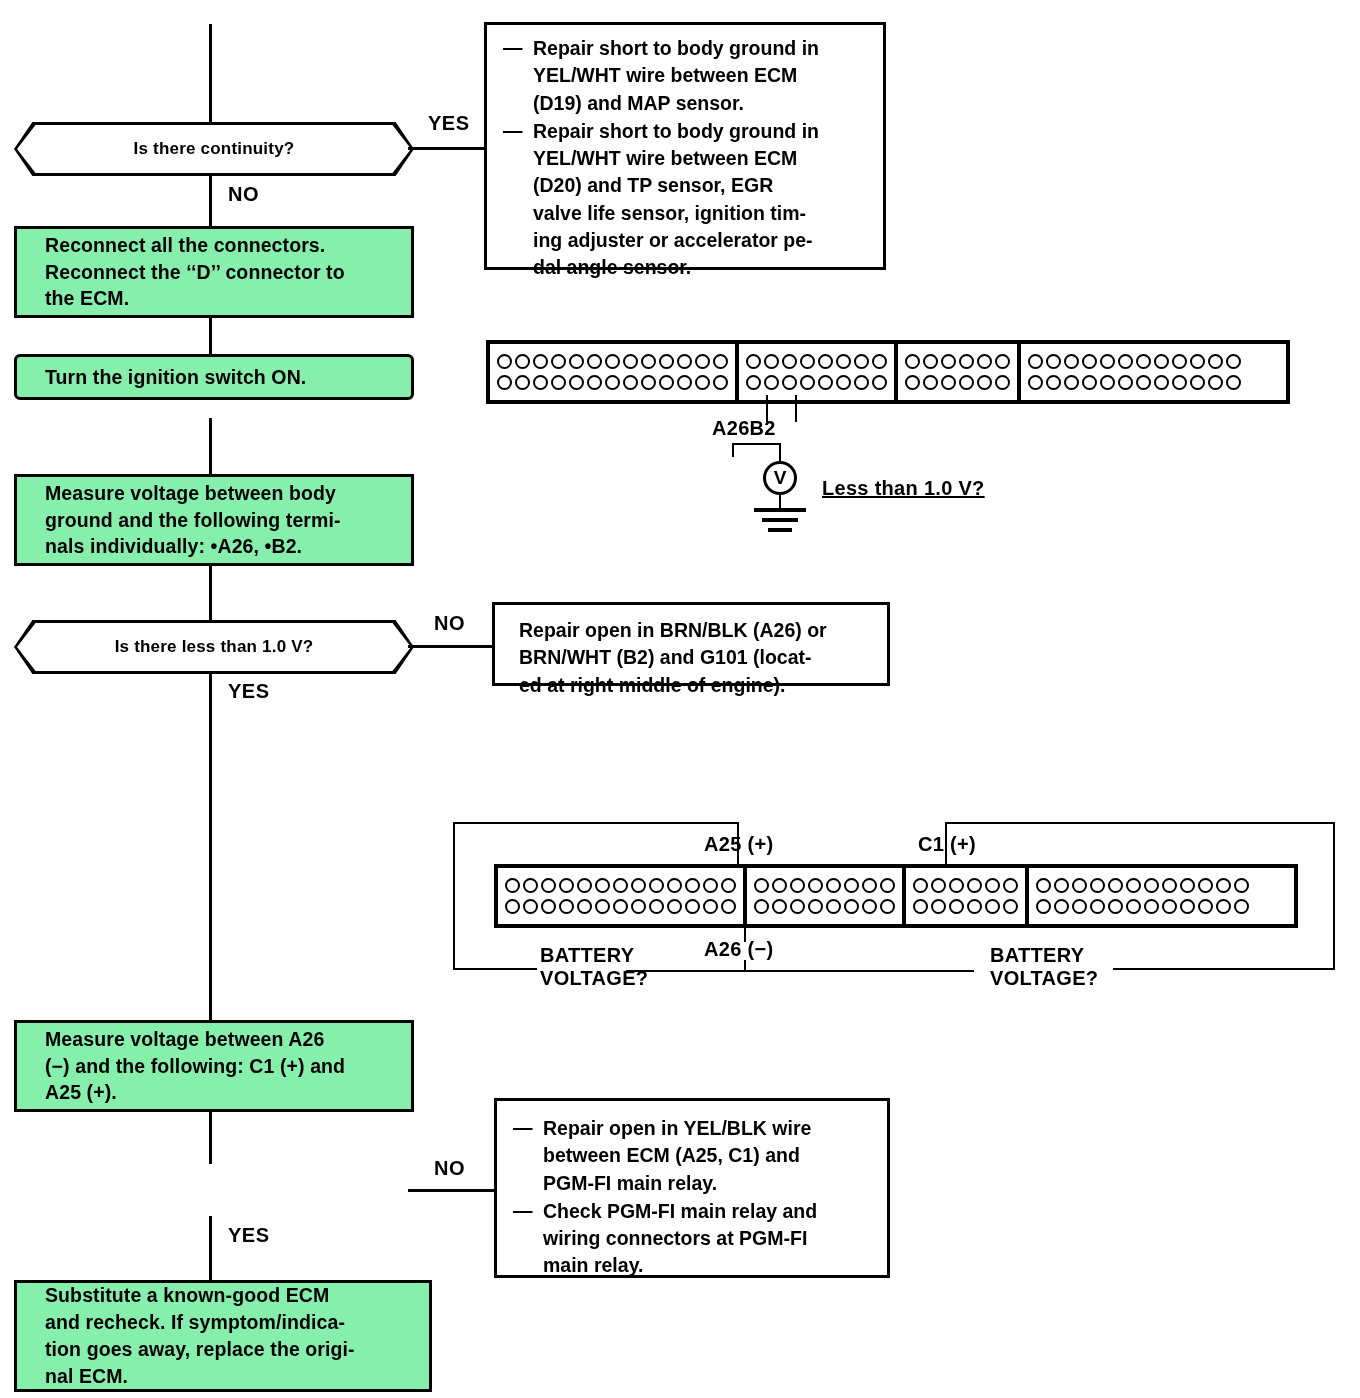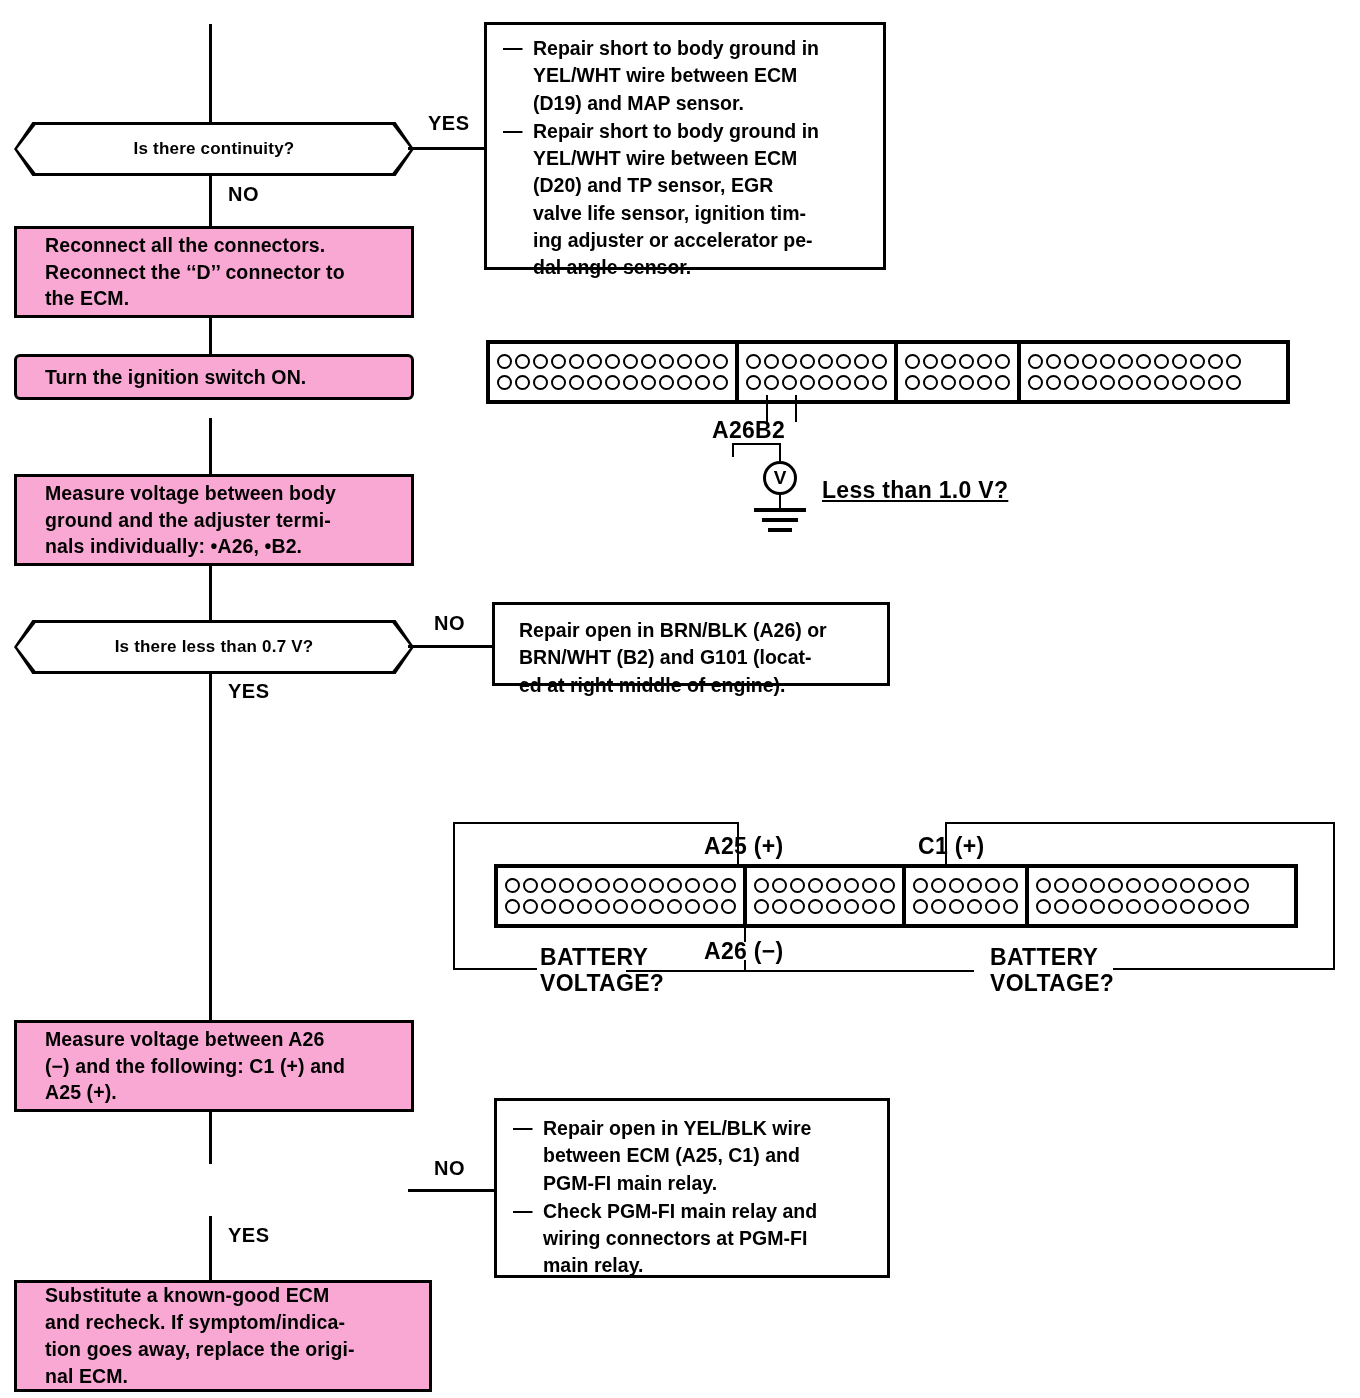--- a/index.html
+++ b/index.html
@@ -29,21 +29,21 @@
     height: 3px;
     background: #000;
   }
   .thin-v { position: absolute; width: 2px; background: #000; }
   .thin-h { position: absolute; height: 2px; background: #000; }
 
   
   .procbox {
     position: absolute;
     border: 3px solid #000;
-    background: #f9a8d4;
+    background: #86efac;
     box-sizing: border-box;
     display: flex;
     align-items: center;
   }
   .procbox .txt {
     padding: 0 14px 0 28px;
     font-size: 19.5px;
     font-weight: bold;
     line-height: 1.38;
     letter-spacing: 0.1px;
@@ -150,21 +150,21 @@
   }
 
   .clabel {
     position: absolute;
     font-size: 19px;
     font-weight: bold;
     letter-spacing: 0.3px;
     white-space: pre-line;
     line-height: 1.15;
   }
-  .clabel.big { font-size: 23px; }
+  .clabel.big { font-size: 20px; }
 
   
   .vmeter {
     position: absolute;
     width: 34px;
     height: 34px;
     border: 3px solid #000;
     border-radius: 50%;
     box-sizing: border-box;
     display: flex;
@@ -204,29 +204,29 @@
   </div>
   <div class="vline" style="left:209px; top:316px; height:58px;"></div>
 
   <div class="procbox" style="left:14px; top:354px; width:400px; height:46px;border-radius:6px;">
     <div class="txt">Turn the ignition switch ON.</div>
   </div>
   <div class="vline" style="left:209px; top:418px; height:56px;"></div>
 
   <div class="procbox" style="left:14px; top:474px; width:400px; height:92px;">
     <div class="txt">Measure voltage between body
-ground and the adjuster termi-
+ground and the following termi-
 nals individually: •A26, •B2.</div>
   </div>
   <div class="vline" style="left:209px; top:564px; height:56px;"></div>
 
   <div class="decision" style="left:14px; top:620px; width:400px; height:54px;">
     <div class="hex"></div>
     <div class="hexin"></div>
-    <div class="dtxt">Is there less than 0.7 V?</div>
+    <div class="dtxt">Is there less than 1.0 V?</div>
   </div>
   <div class="hline" style="left:408px; top:645px; width:86px;"></div>
   <div class="branch" style="left:434px; top:612px;">NO</div>
   <div class="vline" style="left:209px; top:672px; height:360px;"></div>
   <div class="branch" style="left:228px; top:680px;">YES</div>
 
   <div class="procbox" style="left:14px; top:1020px; width:400px; height:92px;">
     <div class="txt">Measure voltage between A26
 (−) and the following: C1 (+) and
 A25 (+).</div>

